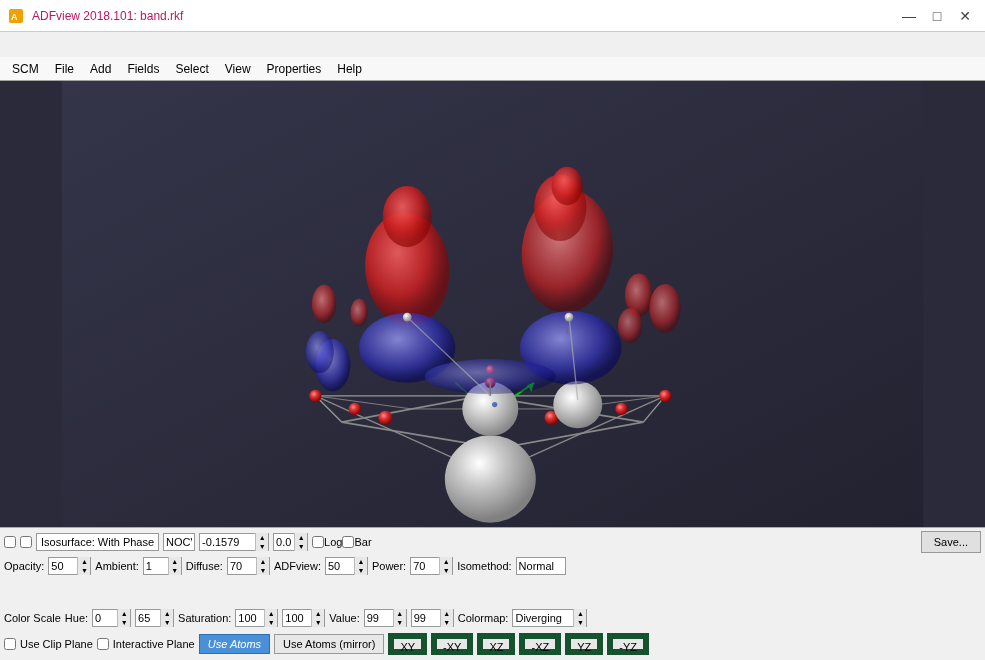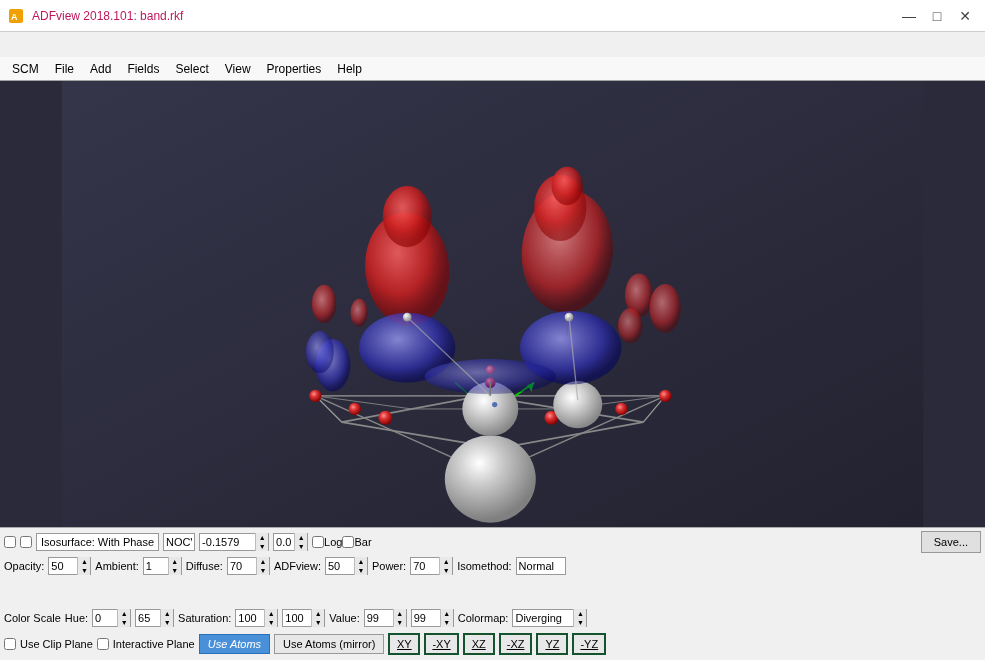--- a/index.html
+++ b/index.html
@@ -187,24 +187,23 @@
       align-items: center;
       margin-left: auto;
     }
 
     
     .axis-btn {
       font-size: 11px;
       padding: 2px 6px;
       height: 22px;
       background: #e8e8e8;
-      border: 2px solid #14532d;
+      border: 6px solid #14532d;
       cursor: pointer;
       min-width: 32px;
-      text-decoration: underline;
     }
 
     .spacer { flex: 1; }
 
     
     .mol-svg {
       width: 100%;
       height: 100%;
     }
   </style>

